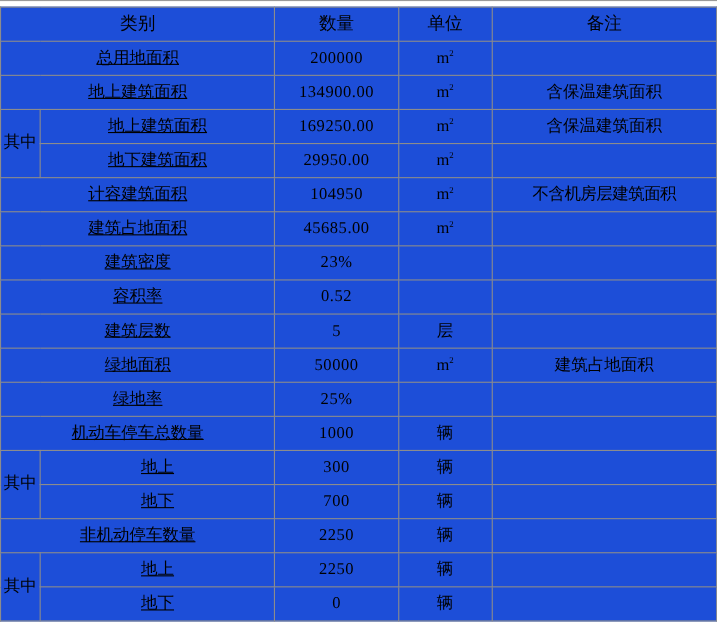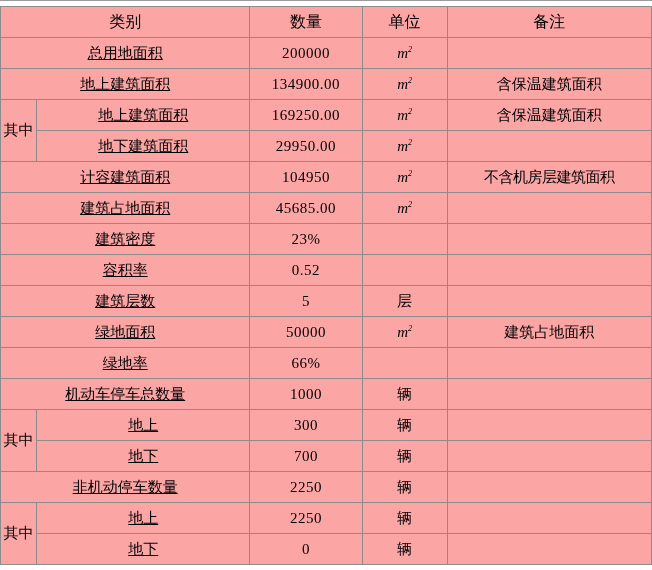--- a/index.html
+++ b/index.html
@@ -30,21 +30,21 @@
     border-bottom: 1px solid #9a9a9a;
     background: #ffffff;
   }
   table.spec {
     position: absolute;
     left: 0;
     top: 6px;
     border-collapse: collapse;
     table-layout: fixed;
     width: 652px;
-    background: #fca5a5;
+    background: #1d4ed8;
   }
   table.spec td, table.spec th {
     border: 1px solid #8c8c8c;
     padding: 0;
     margin: 0;
     text-align: center;
     vertical-align: middle;
     font-weight: normal;
     font-size: 15px;
     line-height: 1.1;
@@ -62,21 +62,20 @@
   .col-e { width: 204px; }
   .hdr-cat { font-size: 16px; }
   .num {
     font-family: "Liberation Serif", "DejaVu Serif", serif;
     letter-spacing: 0.5px;
     font-size: 15px;
   }
   .unit-m2 {
     font-size: 11px;
     letter-spacing: 0;
-    font-style: italic;
   }
   .unit-m2 sup {
     font-size: 8px;
     vertical-align: super;
   }
   .unit-txt { font-size: 15px; }
   .qizhong {
     font-size: 15px;
     letter-spacing: 0;
   }
@@ -176,21 +175,21 @@
 
       <tr>
         <td class="label-main" colspan="2">绿地面积</td>
         <td class="num">50000</td>
         <td class="unit-m2"><span>m</span><sup>2</sup></td>
         <td class="remark">建筑占地面积</td>
       </tr>
 
       <tr>
         <td class="label-main" colspan="2">绿地率</td>
-        <td class="num">66%</td>
+        <td class="num">25%</td>
         <td class="unit-txt blank"></td>
         <td class="remark blank"></td>
       </tr>
 
       <tr>
         <td class="label-main" colspan="2">机动车停车总数量</td>
         <td class="num">1000</td>
         <td class="unit-txt">辆</td>
         <td class="remark blank"></td>
       </tr>

